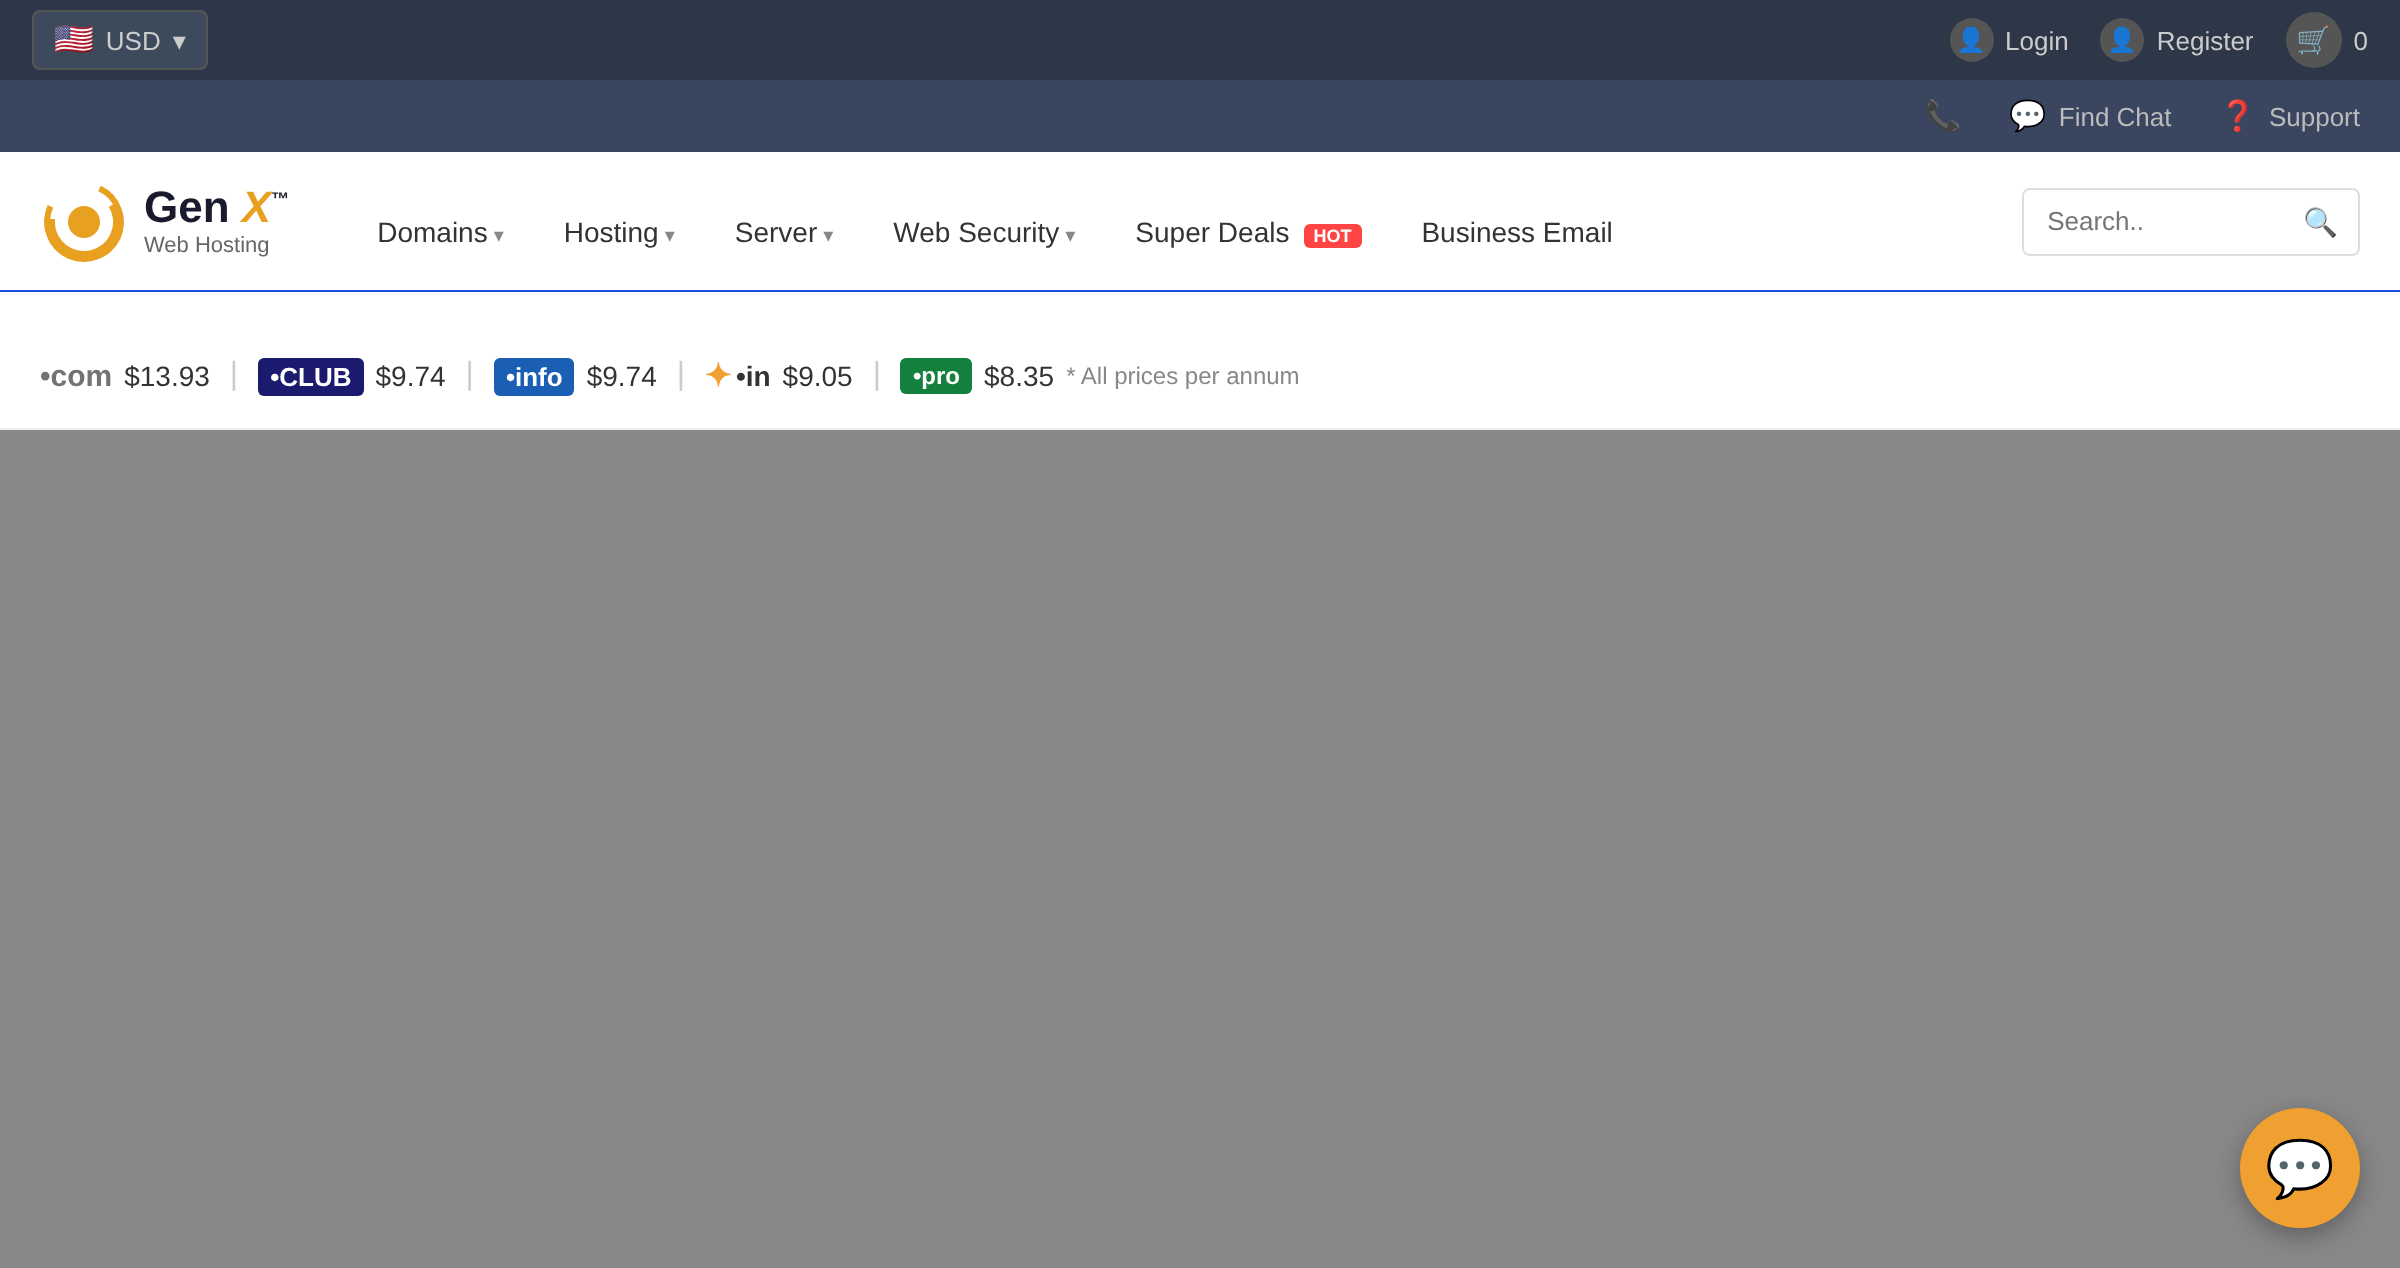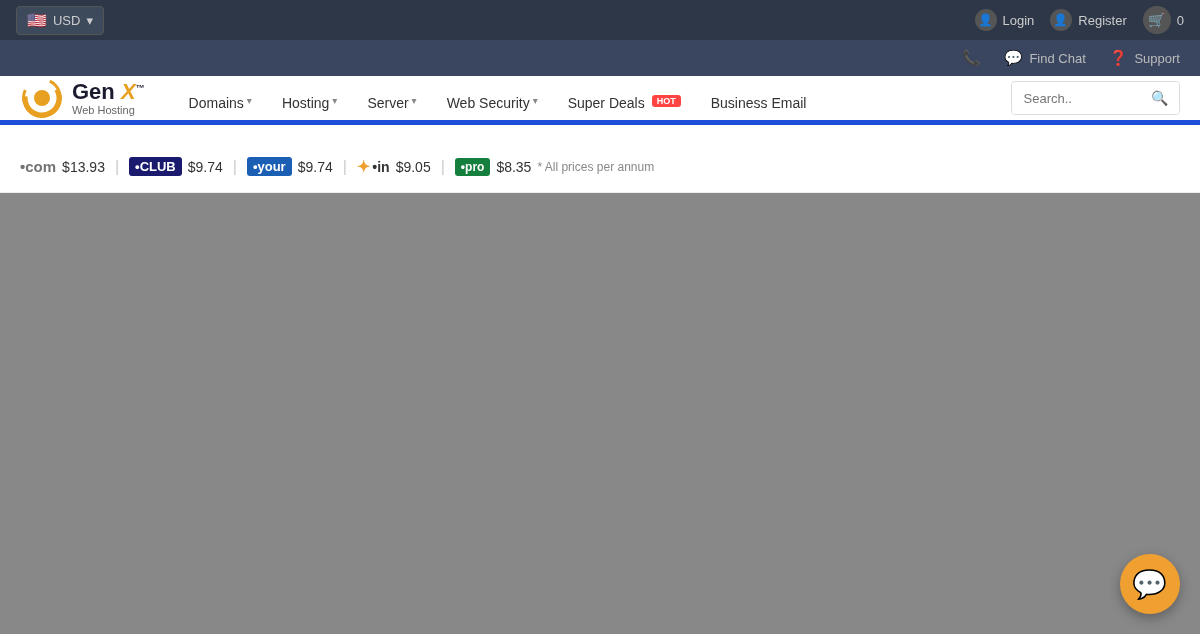--- a/index.html
+++ b/index.html
@@ -68,22 +68,22 @@
     }
     .contact-item { display: flex; align-items: center; gap: 6px; }
     .contact-item .icon { font-size: 15px; }
 
     
     .header {
       background: #fff;
       display: flex;
       align-items: center;
       padding: 0 20px;
-      height: 49px;
-      border-bottom: 5px solid #1d4ed8;
+      height: 70px;
+      border-bottom: 1px solid #1d4ed8;
     }
     .logo { display: flex; align-items: center; gap: 8px; text-decoration: none; }
     .logo-icon {
       width: 44px; height: 44px;
       position: relative;
     }
     .logo-circle {
       width: 40px; height: 40px;
       border-radius: 50%;
       border: 3px solid #e8a020;
@@ -93,21 +93,21 @@
       top: 2px; left: 2px;
     }
     .logo-text { line-height: 1.1; }
     .logo-text .genx { font-size: 22px; font-weight: bold; color: #1a1a2e; }
     .logo-text .genx span { color: #e8a020; font-style: italic; }
     .logo-text .sub { font-size: 11px; color: #666; }
     .logo-text .tm { font-size: 9px; vertical-align: super; }
 
     nav { display: flex; align-items: center; gap: 2px; margin-left: 30px; flex: 1; }
     .nav-item {
-      display: flex; align-items: flex-start; gap: 3px;
+      display: flex; align-items: flex-end; gap: 3px;
       padding: 8px 14px;
       font-size: 14px;
       color: #333;
       cursor: pointer;
       border-radius: 3px;
       white-space: nowrap;
       margin-top: 10px;
     }
     .nav-item .arrow { font-size: 10px; color: #888; }
     .hot-badge {
@@ -358,21 +358,21 @@
     </div>
     <span class="separator">|</span>
 
     <div class="domain-price-item">
       <span class="tld-club-wrap">•CLUB</span>
       <span class="price-text">$9.74</span>
     </div>
     <span class="separator">|</span>
 
     <div class="domain-price-item">
-      <span class="tld-info-wrap">•your</span>
+      <span class="tld-info-wrap">•info</span>
       <span class="price-text">$9.74</span>
     </div>
     <span class="separator">|</span>
 
     <div class="domain-price-item">
       <span class="tld-in-wrap">
         <span class="sun-icon">✦</span>•in
       </span>
       <span class="price-text">$9.05</span>
     </div>

